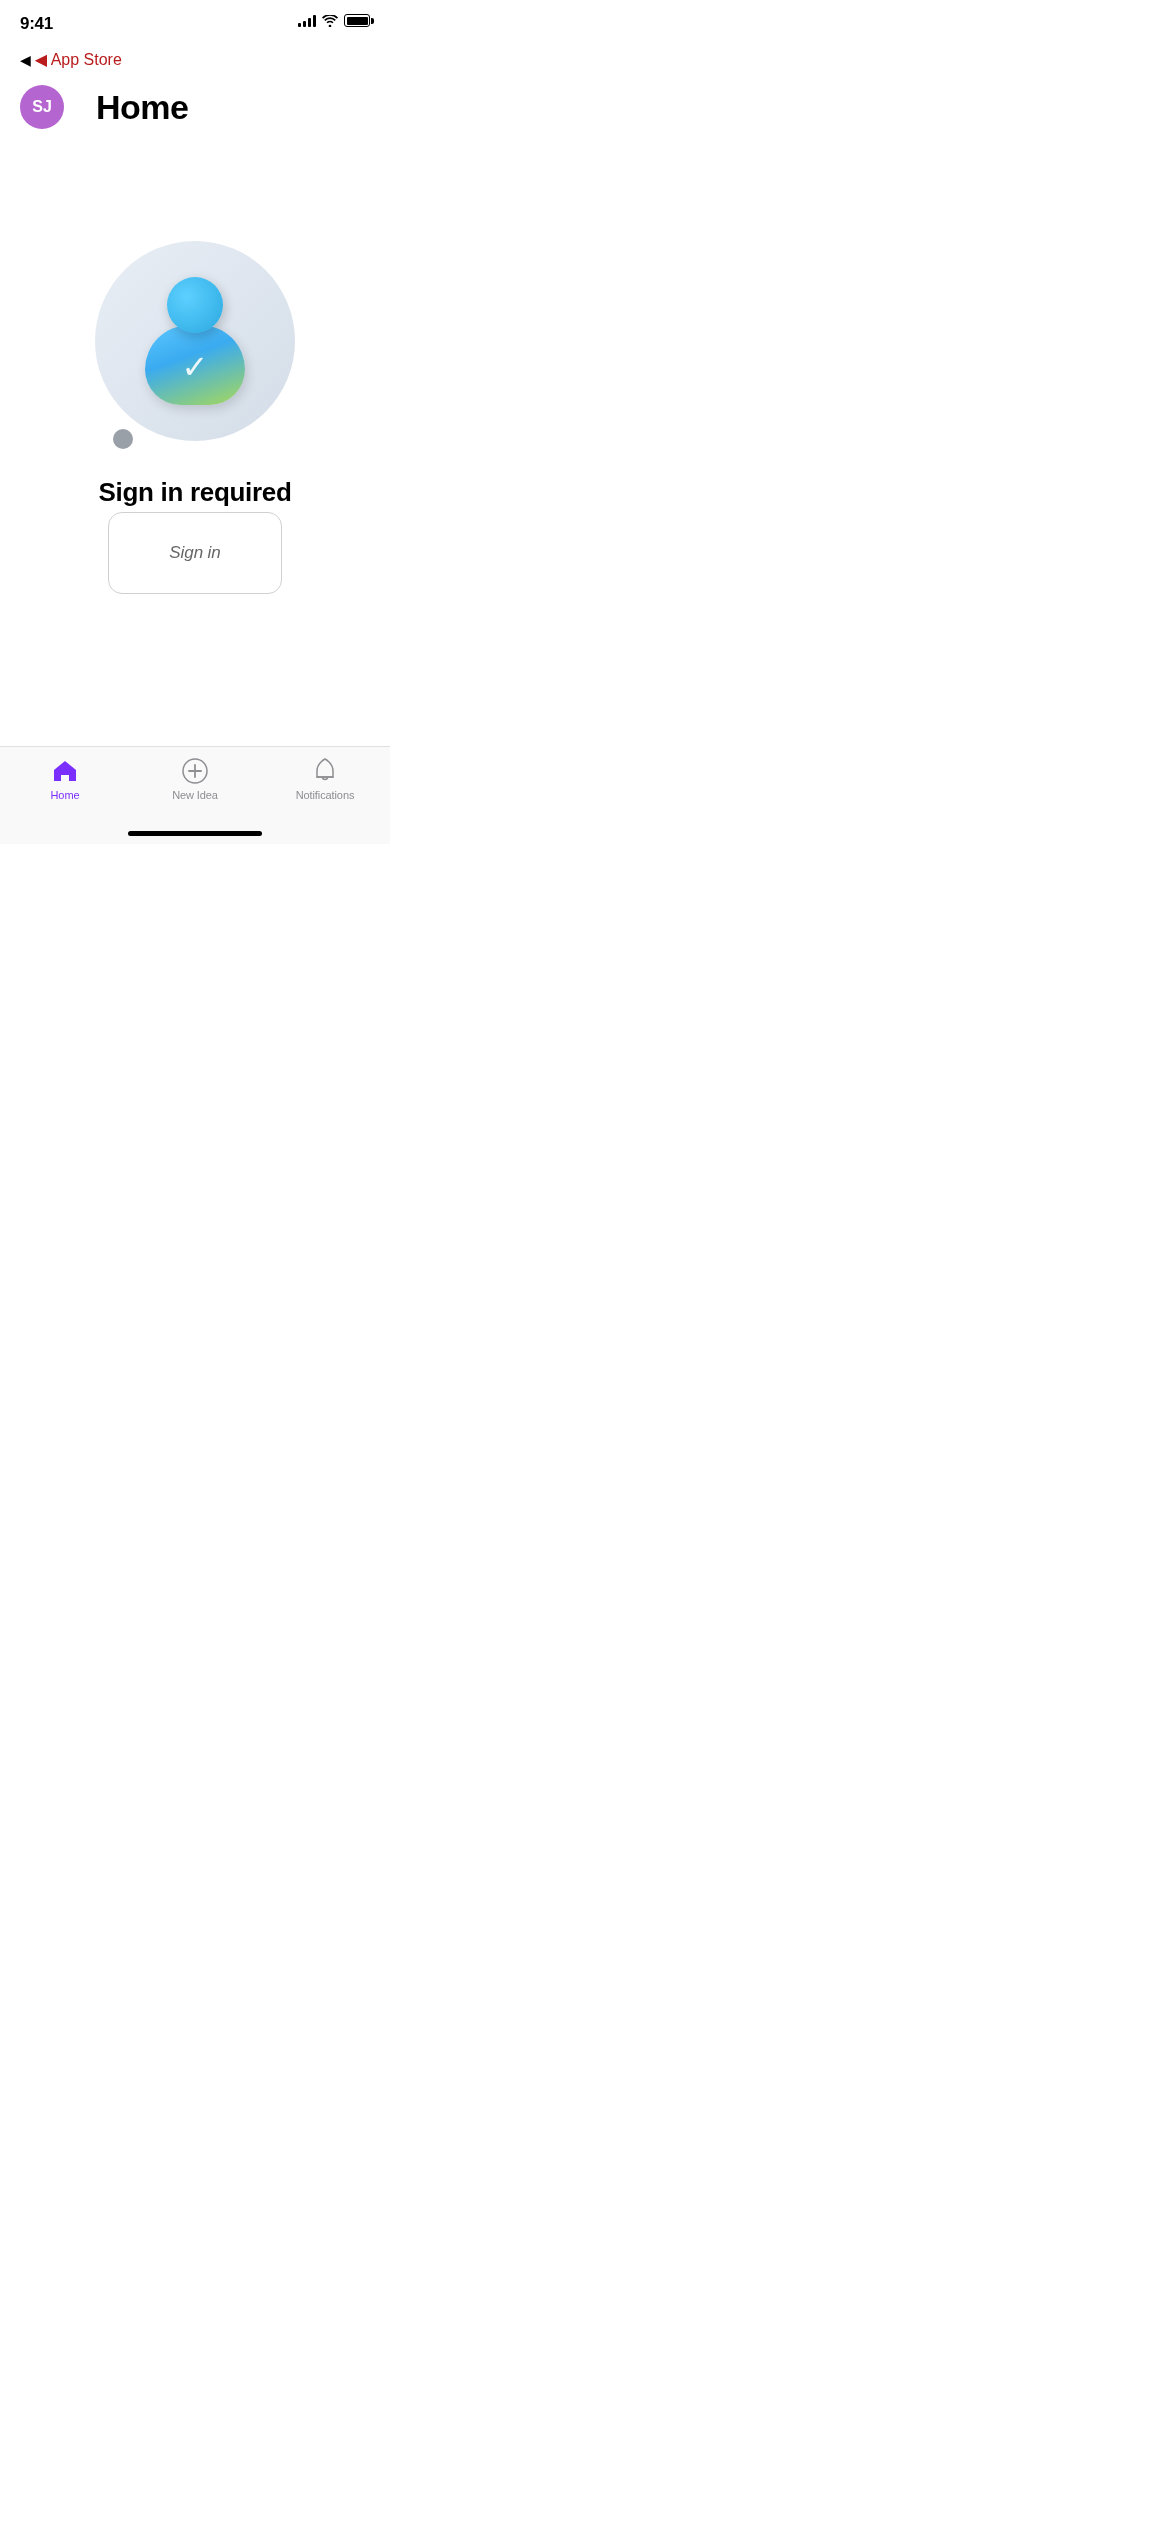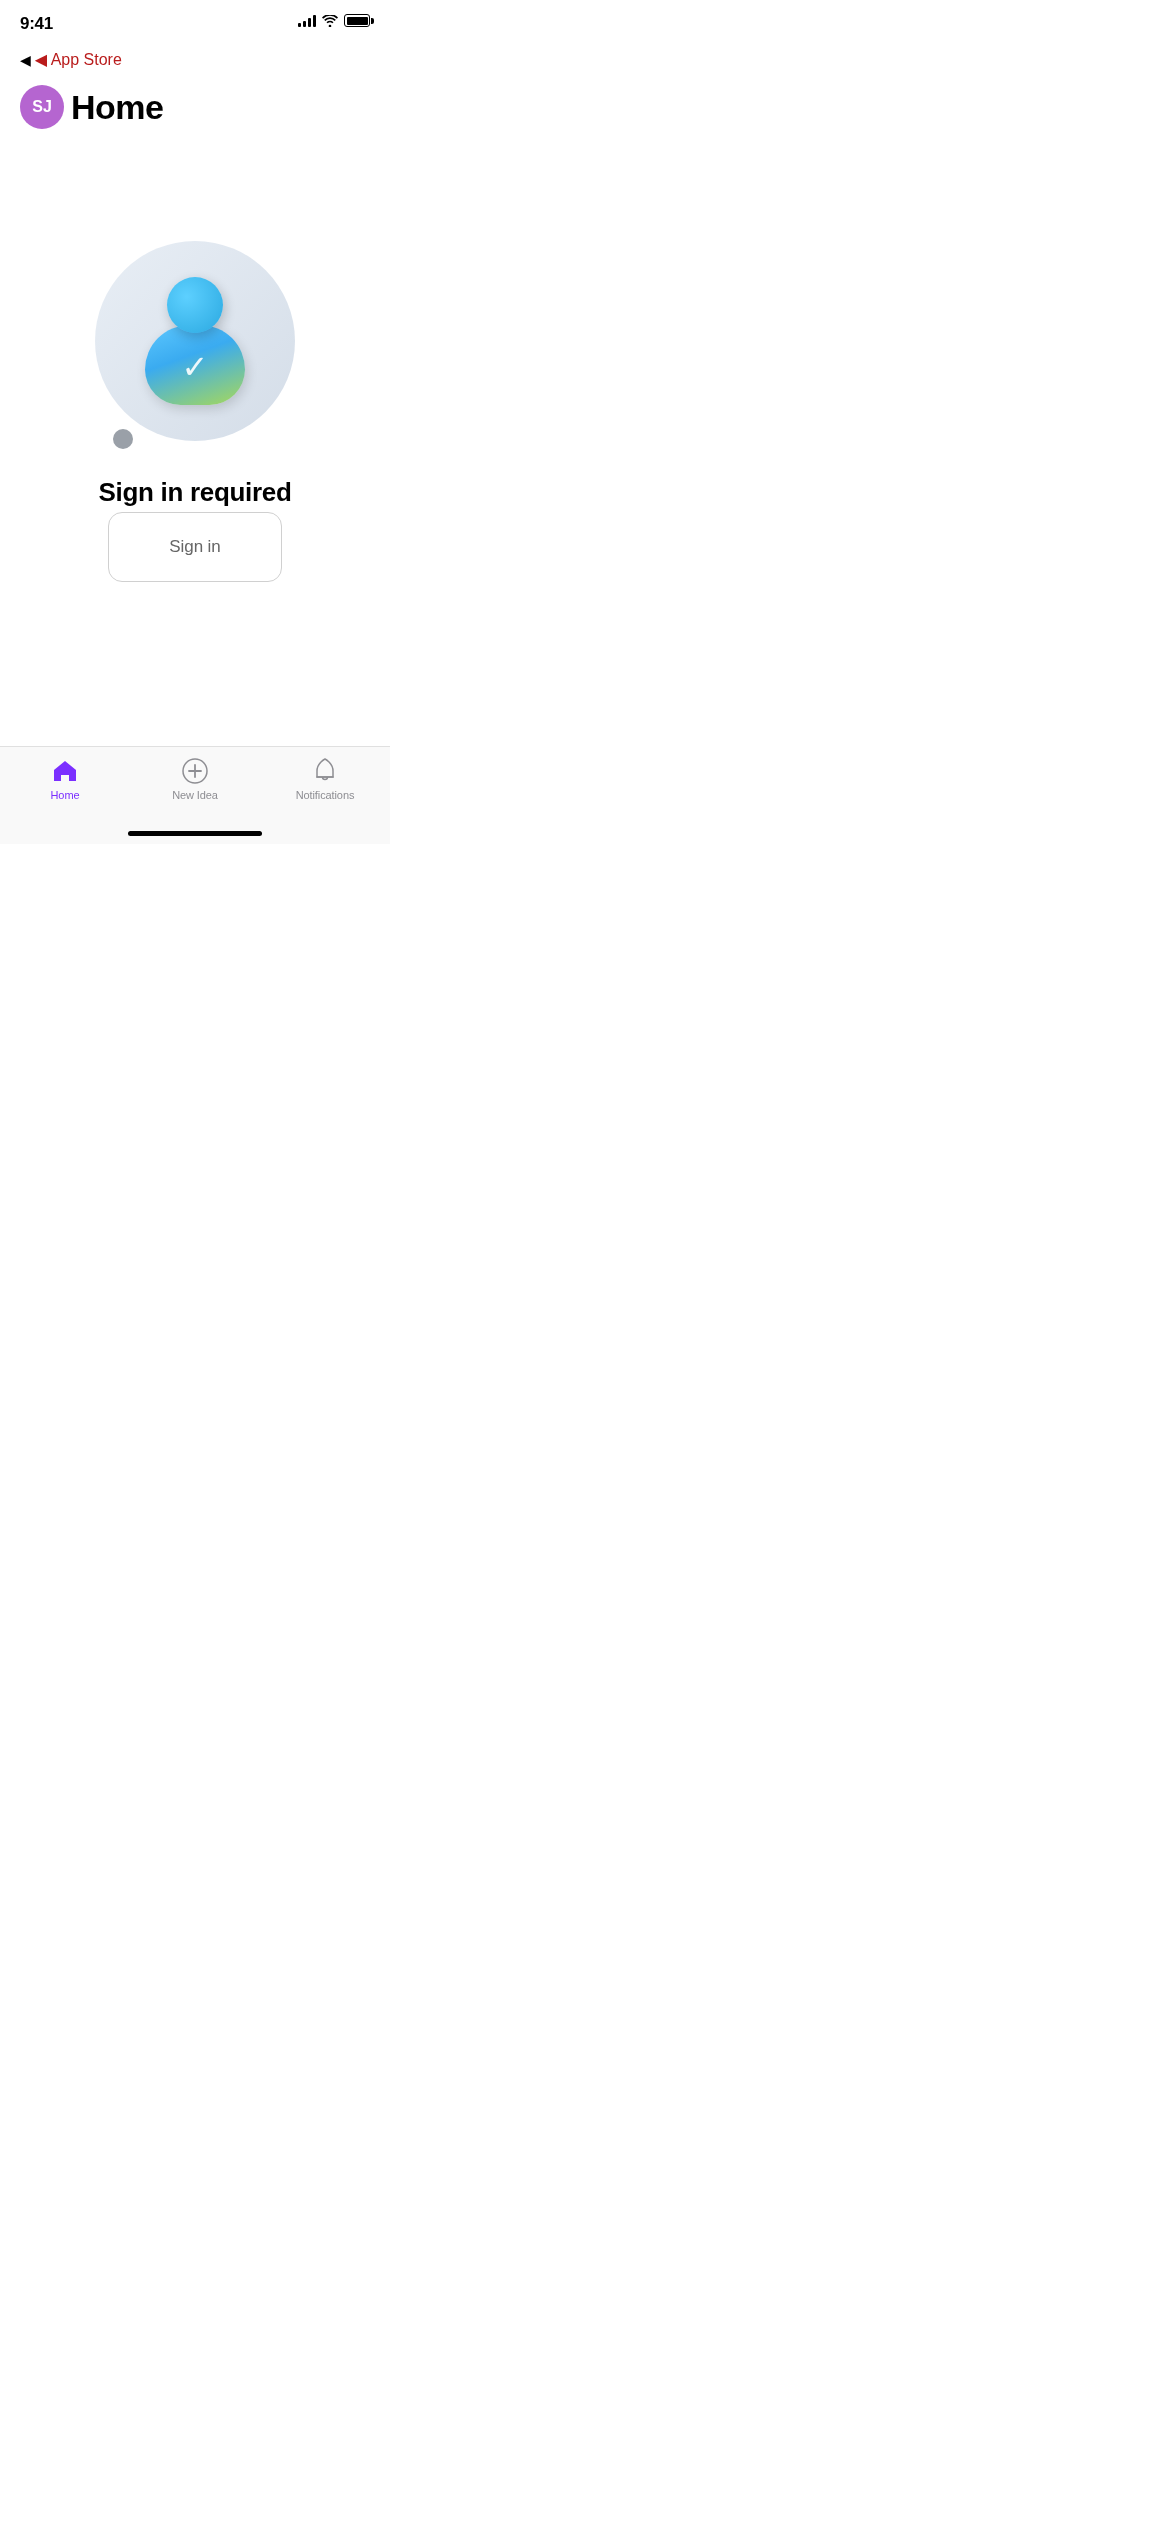--- a/index.html
+++ b/index.html
@@ -99,21 +99,21 @@
     .app-store-text {
       font-size: 16px;
       color: #b91c1c;
     }
 
     
     .header {
       display: flex;
       align-items: center;
       padding: 8px 20px 12px;
-      gap: 7px;
+      gap: 32px;
     }
 
     .avatar {
       width: 44px;
       height: 44px;
       border-radius: 50%;
       background: #b565d0;
       display: flex;
       align-items: center;
       justify-content: center;
@@ -219,25 +219,26 @@
       line-height: 1.5;
       max-width: 300px;
       margin-bottom: 40px;
     }
 
     
     .sign-in-button {
       border: 1.5px solid #d0d0d0;
       border-radius: 14px;
       background: transparent;
-      padding: 24px 60px;
+      padding: 30px 60px;
       font-size: 17px;
       color: #666;
       cursor: pointer;
       letter-spacing: -0.1px;
+      font-style: italic;
     }
 
     
     .tab-bar {
       position: absolute;
       bottom: 0;
       left: 0;
       right: 0;
       height: 98px;
       background: #f9f9f9;

